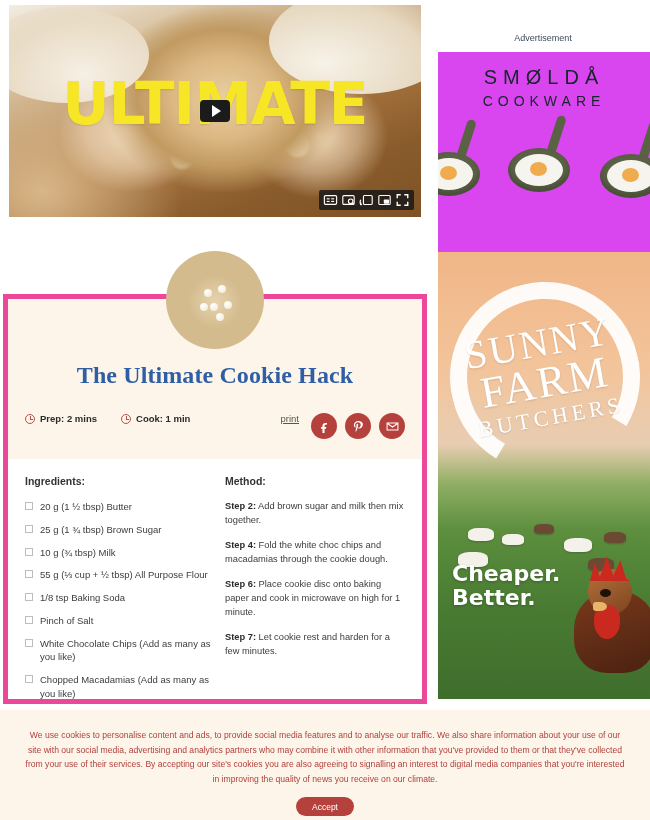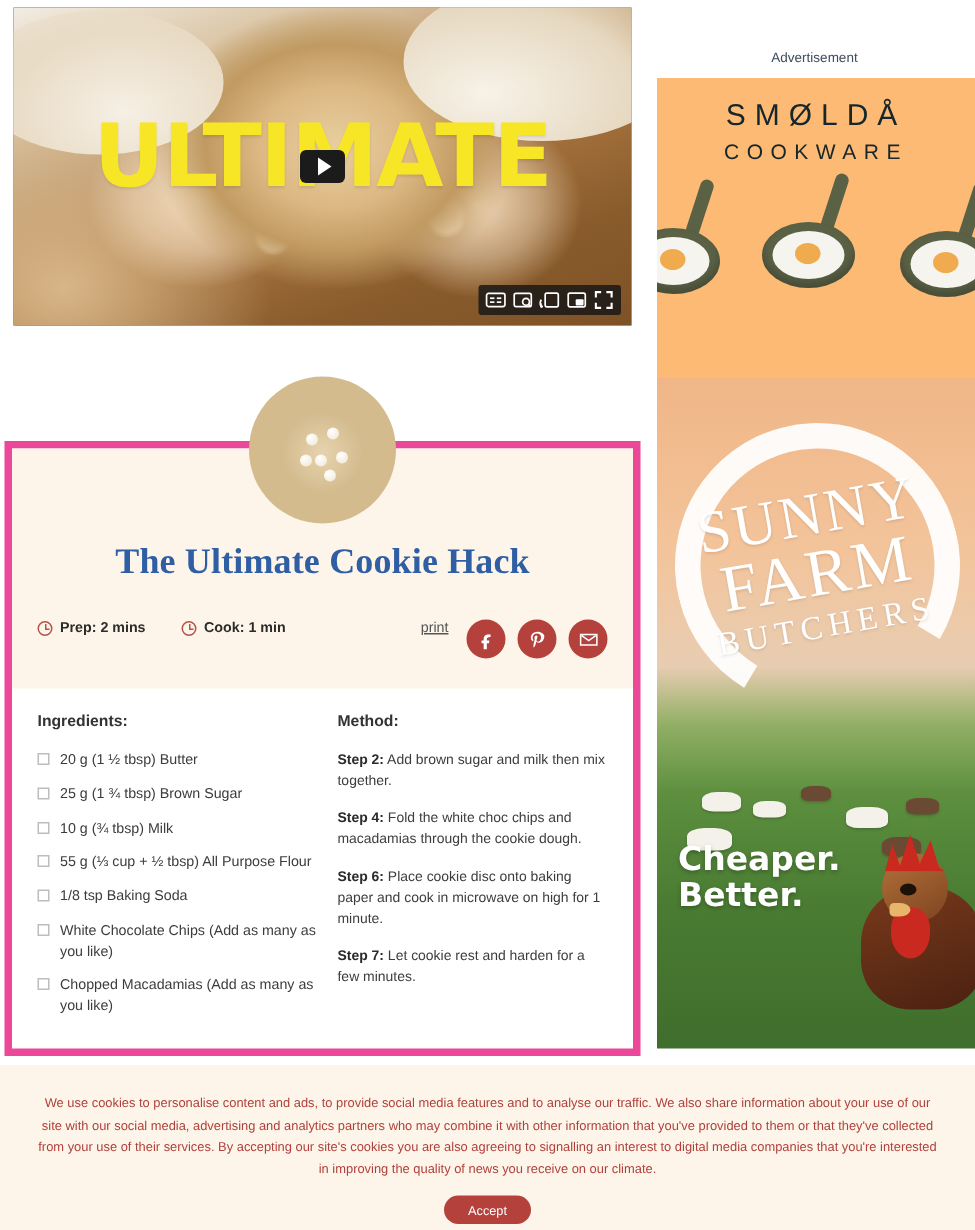--- a/index.html
+++ b/index.html
@@ -142,21 +142,21 @@
       radial-gradient(ellipse 46px 26px at 42% 40%, #a9713f 0%, #97doubled 0%, #8e6135 65%, rgba(142,97,53,0) 100%),
       radial-gradient(ellipse 44px 28px at 80% 58%, #c79a6c 0%, #b07f4e 65%, rgba(176,127,78,0) 100%),
       radial-gradient(circle 4px at 88% 45%, #5a3a20 0%, rgba(90,58,32,0) 100%),
       linear-gradient(180deg, #f3f0ec 0%, #e7e3dd 100%);
   }
   .ad-label { position: absolute; left: 0; right: 0; top: 33px; text-align: center;
     font-size: 9px; color: #3d4b5c; }
   
   .ad1 {
     position: absolute; left: 2px; top: 52px; width: 212px; height: 240px;
-    background: #fdba74; overflow: hidden;
+    background: #d946ef; overflow: hidden;
   }
   .ad1-brand { text-align: center; padding-top: 14px;
     font-family: "Liberation Sans", sans-serif; font-size: 20px; font-weight: 400;
     letter-spacing: 6px; color: #17262b; }
   .ad1-sub { text-align: center; margin-top: 4px; font-size: 14px; letter-spacing: 5px; color: #17262b; }
   .pans { position: absolute; left: 0; right: 0; top: 92px; height: 62px; }
   .pan { position: absolute; width: 62px; height: 44px; }
   .pan .bowl { position: absolute; left: 0; top: 0; width: 62px; height: 44px;
     border-radius: 50%; background: #5a6145; box-shadow: inset 0 -4px 6px rgba(0,0,0,0.22); }
   .pan .inner { position: absolute; left: 7px; top: 6px; width: 48px; height: 32px;
@@ -334,20 +334,24 @@
               <div class="ing-item">
                 <span class="cb"></span>
                 <span>55 g (⅓ cup + ½ tbsp) All Purpose Flour</span>
               </div>
               <div class="ing-item">
                 <span class="cb"></span>
                 <span>1/8 tsp Baking Soda</span>
               </div>
               <div class="ing-item">
                 <span class="cb"></span>
+                <span>Pinch of Salt</span>
+              </div>
+              <div class="ing-item">
+                <span class="cb"></span>
                 <span>White Chocolate Chips (Add as many as you like)</span>
               </div>
               <div class="ing-item">
                 <span class="cb"></span>
                 <span>Chopped Macadamias (Add as many as you like)</span>
               </div>
             </div>
         </div>
         <div class="col-met">
           <div class="sec-title">Method:</div>

